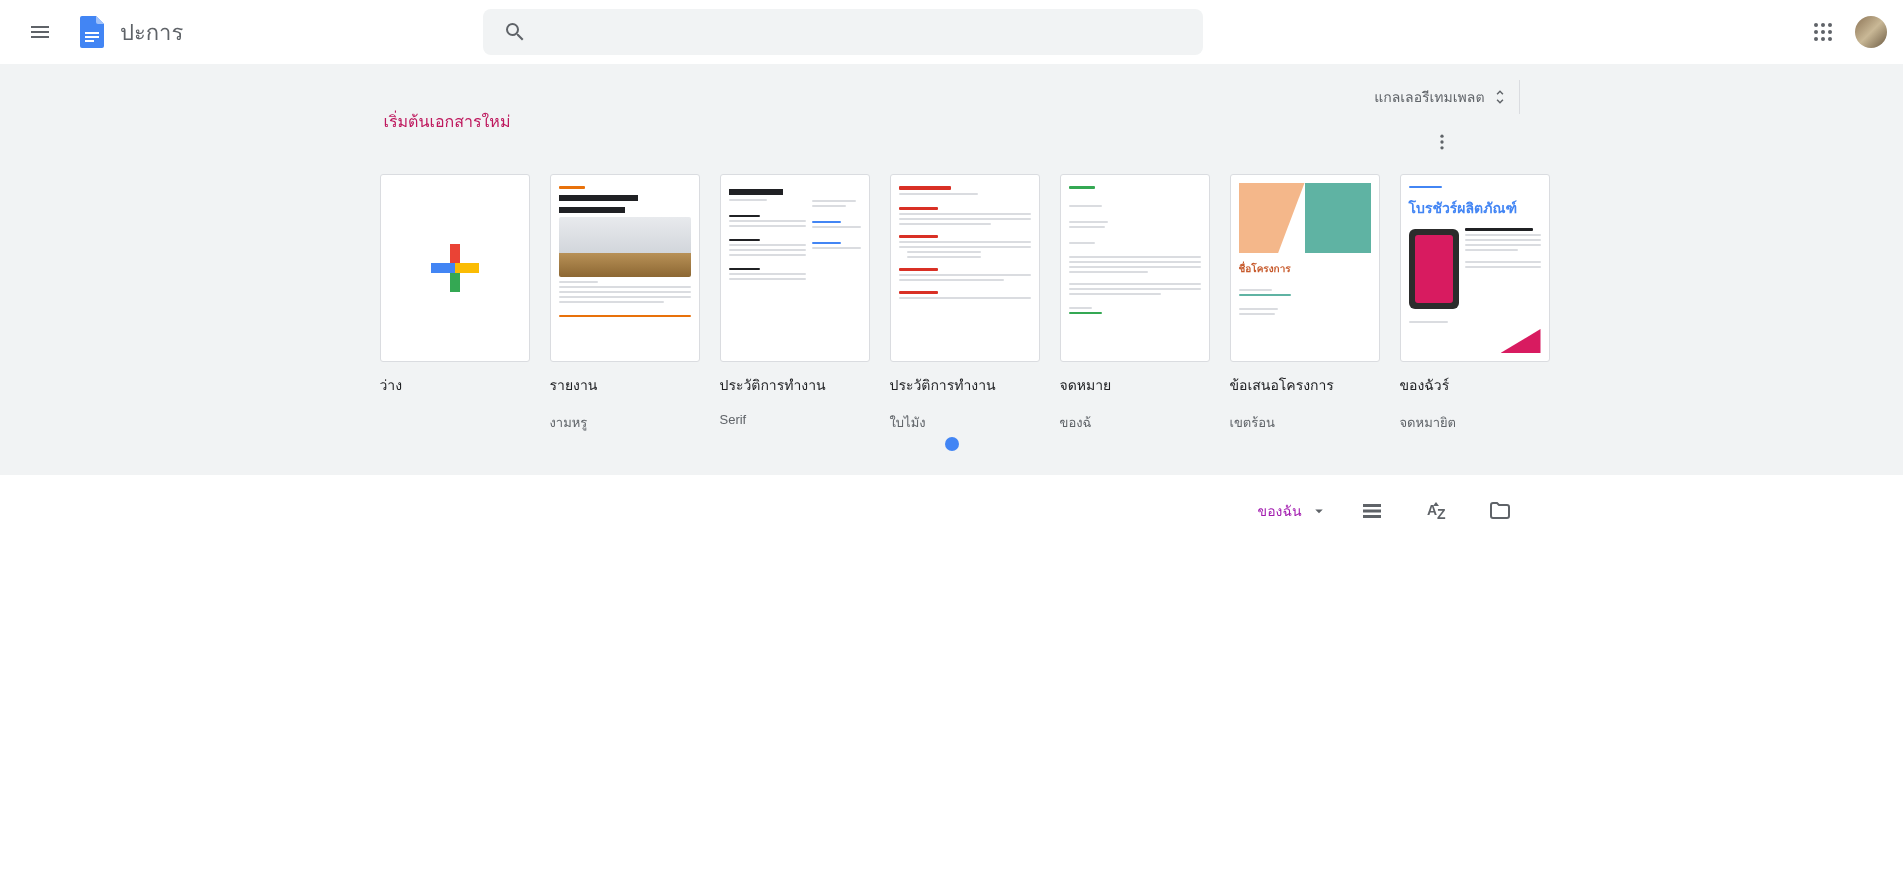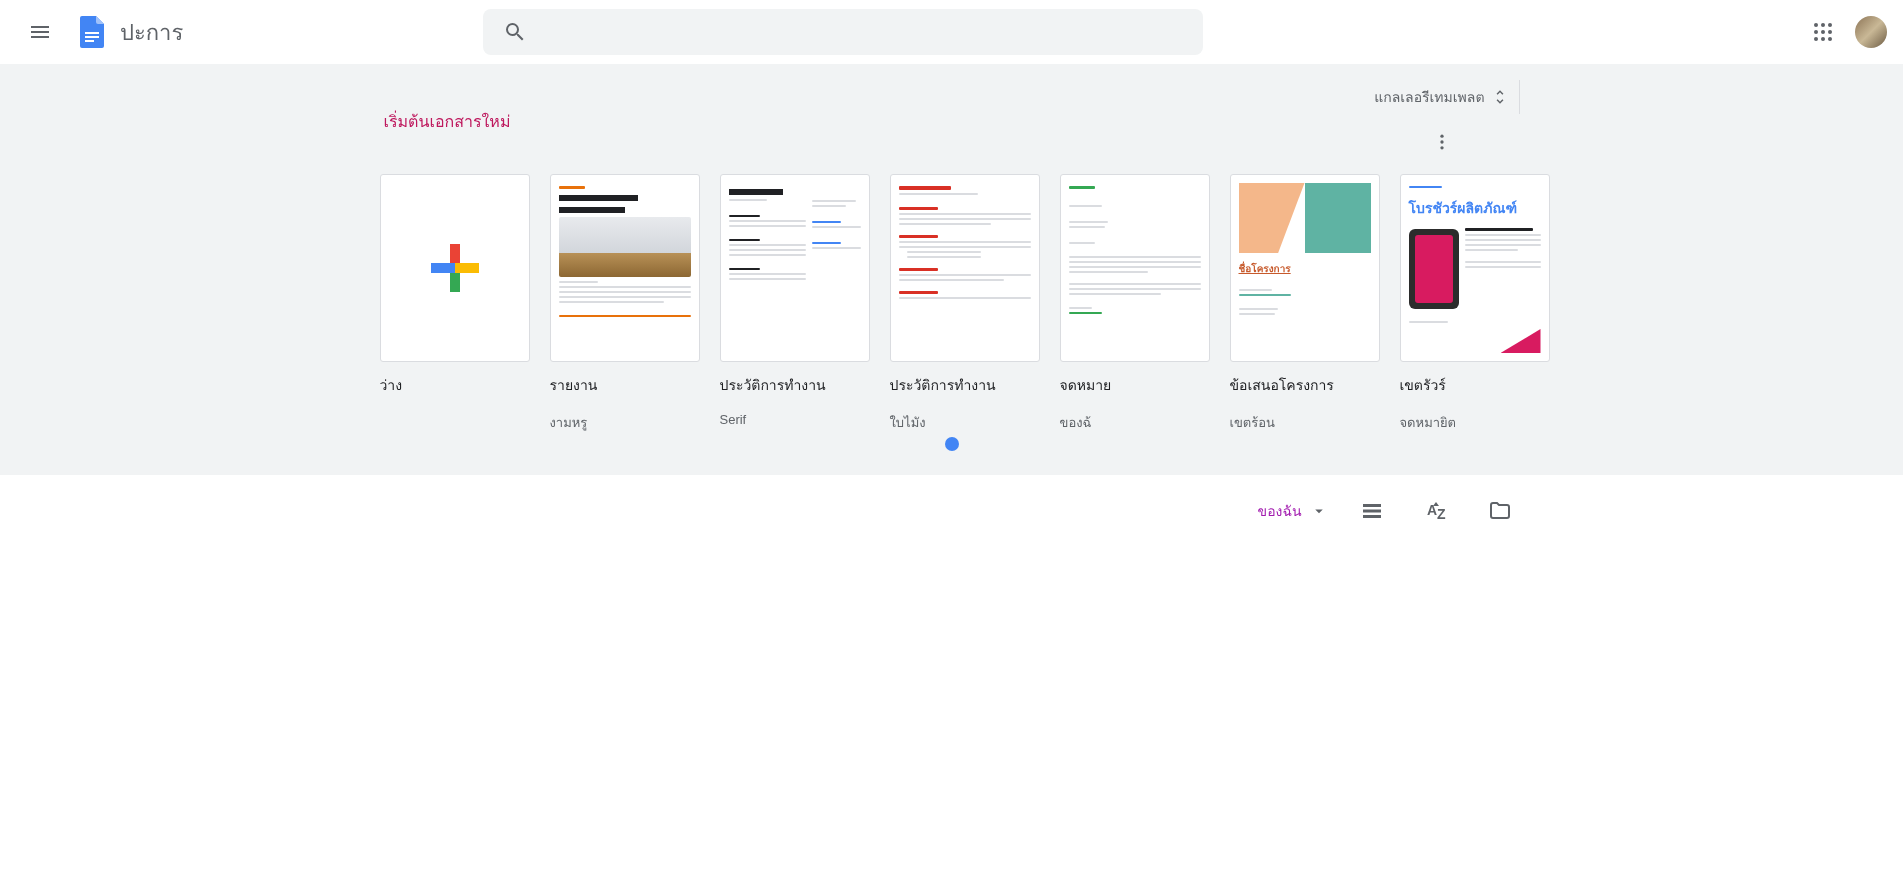--- a/index.html
+++ b/index.html
@@ -49,21 +49,21 @@
 .dp-green { background: #34a853; }
 .dp-blue { background: #4285f4; }
 
 
 .preview-report .photo { height: 60px; background: linear-gradient(180deg,#e8eaed 0%,#d2d6db 60%,#b89157 60%,#8c6733 100%); margin: 4px 0; border-radius: 2px; }
 
 
 .preview-proposal .shapes { height: 70px; display:flex; }
 .preview-proposal .s1 { flex:1; background:#f4b78a; clip-path: polygon(0 0,100% 0,60% 100%,0 100%); }
 .preview-proposal .s2 { flex:1; background:#5fb3a3; }
-.preview-proposal .pt { color:#c75a2c; font-size:10px; font-weight:bold; margin-top:8px;text-decoration:underline; }
+.preview-proposal .pt { color:#c75a2c; font-size:10px; font-weight:bold; margin-top:8px; }
 
 
 .preview-brochure .phone { width:50px; height:80px; background:#2c2c2c; border-radius:6px; margin:4px 0; position:relative; }
 .preview-brochure .phone::after { content:""; position:absolute; inset:6px; background:#d81b60; border-radius:3px; }
 .preview-brochure .bt { color:#4285f4; font-size:14px; font-weight:bold; }
 .preview-brochure .corner { position:absolute; bottom:0; right:0; width:40px; height:24px; background:#d81b60; clip-path:polygon(100% 0,100% 100%,0 100%); }
 
 
 .loading-dot { width: 14px; height: 14px; background: #4285f4; border-radius: 50%; margin: 4px auto 0 auto; }
 
@@ -309,21 +309,21 @@
                 <div class="dp-line" style="width:70%"></div>
                 <div style="height:4px"></div>
                 <div class="dp-line"></div>
                   <div class="dp-line"></div>
               </div>
             </div>
             <div class="dp-line" style="width:30%;margin-top:8px"></div>
             <div class="corner"></div>
           </div>
         </div>
-        <div class="tpl-title">เขตรัวร์</div>
+        <div class="tpl-title">ของฉัวร์</div>
         <div class="tpl-subtitle">จดหมายิต</div>
       </div>
     </div>
 
     <div class="loading-dot"></div>
   </div>
 </div>
 
 <div class="docs-toolbar">
   <div class="owner-filter">

